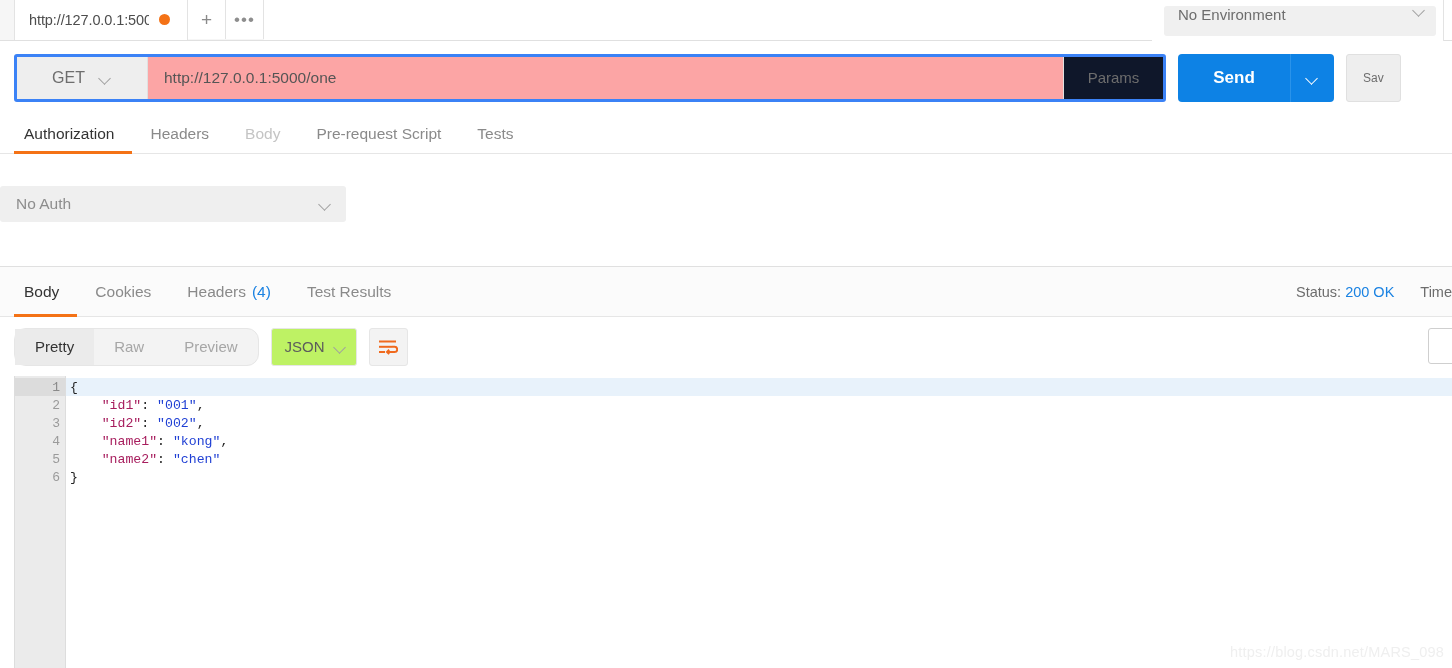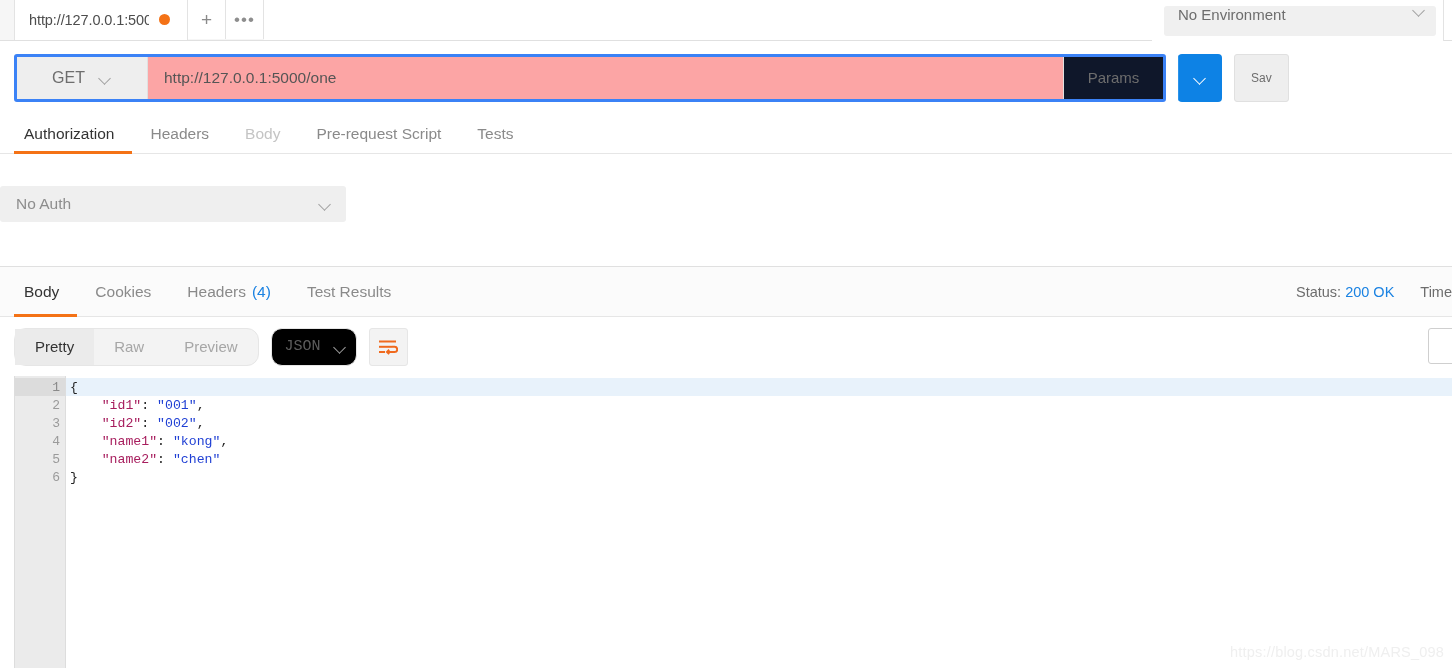--- a/index.html
+++ b/index.html
@@ -280,26 +280,25 @@
     padding: 0 20px;
     font-size: 15px;
     color: #a6a6a6;
   }
   .seg-item.active {
     color: #333333;
     background: #ebebeb;
   }
   .fmt-select {
     height: 38px; width: 86px;
-    background: #000000;
+    background: #bef264;
     border: 1px solid #e6e6e6;
-    border-radius: 11px;
+    border-radius: 3px;
     display: flex; align-items: center; justify-content: space-between;
     padding: 0 9px 0 13px;
-    font-family: Liberation Mono, monospace;
   }
   .fmt-select .val { font-size: 15px; color: #5c5c5c; }
   .wrap-btn {
     height: 38px; width: 39px;
     background: #f3f3f3;
     border: 1px solid #e6e6e6;
     border-radius: 3px;
     display: flex; align-items: center; justify-content: center;
   }
   .copy-btn {
@@ -402,20 +401,21 @@
   <div class="urlbar">
     <div class="method-url">
       <div class="method">
         <span class="method-label">GET</span>
         <span class="chev"></span>
       </div>
       <div class="url-input">http://127.0.0.1:5000/one</div>
       <div class="params-btn">Params</div>
     </div>
     <div class="send-group">
+      <div class="send-btn">Send</div>
       <div class="send-caret">
         <span class="chev"></span>
       </div>
     </div>
     <div class="save-btn">Sav</div>
   </div>
 
   <div class="req-tabs">
     <div class="rtab active">Authorization</div>
     <div class="rtab">Headers</div>

